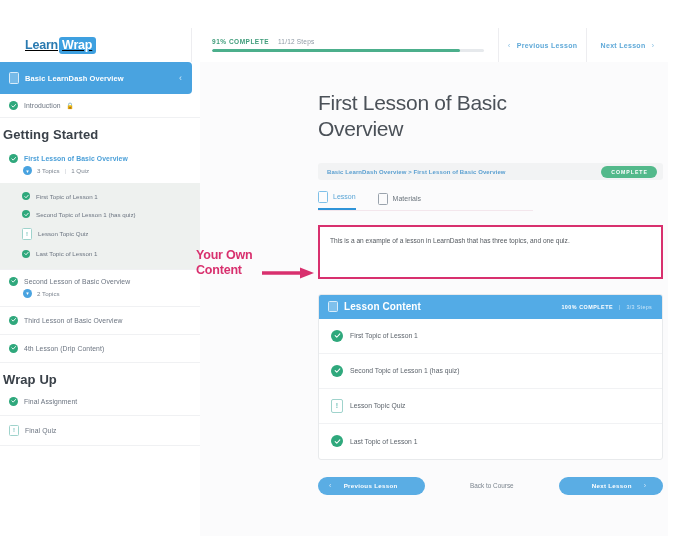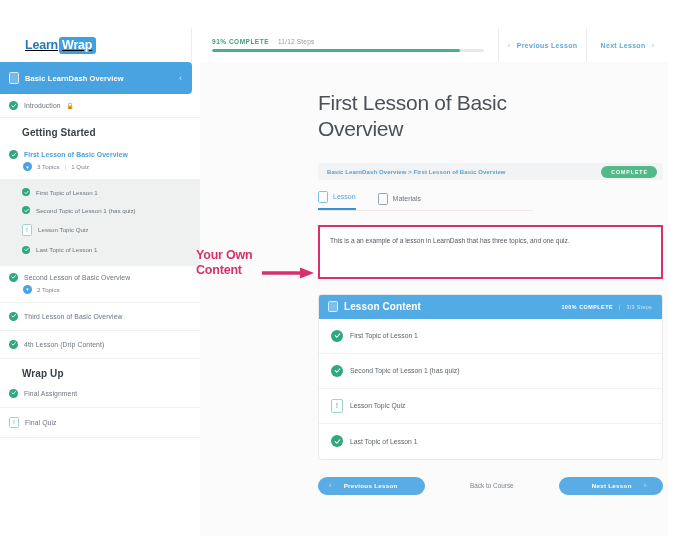--- a/index.html
+++ b/index.html
@@ -95,22 +95,22 @@
   .sb-row {
     display:flex; align-items:center; gap:6px;
     padding: 7px 10px 7px 9px;
     border-bottom:1px solid #f0f1f3;
     box-sizing:border-box;
   }
   .sb-row-label { font-size:6.8px; color:#6b7480; letter-spacing:0.1px; }
   .sb-row-label.link { color:#4a9fd8; font-weight:700; }
 
   .sb-section-title {
-    font-size:10px; font-weight:700; color:#3a4149;
-    padding: 9px 10px 5px 22px; letter-spacing:0.1px;
+    font-size:13px; font-weight:700; color:#3a4149;
+    padding: 9px 10px 5px 3px; letter-spacing:0.1px;
   }
   .sb-group { border-bottom:1px solid #f0f1f3; }
   .sb-meta {
     display:flex; align-items:center; gap:5px;
     padding: 0 10px 8px 23px;
   }
   .sb-meta-text { font-size:6.2px; color:#7b848f; }
   .sb-meta-sep { color:#c7ccd2; font-size:6.2px; }
 
   .sb-sublist { background:#eef1ef; padding: 4px 0 6px 0; }

